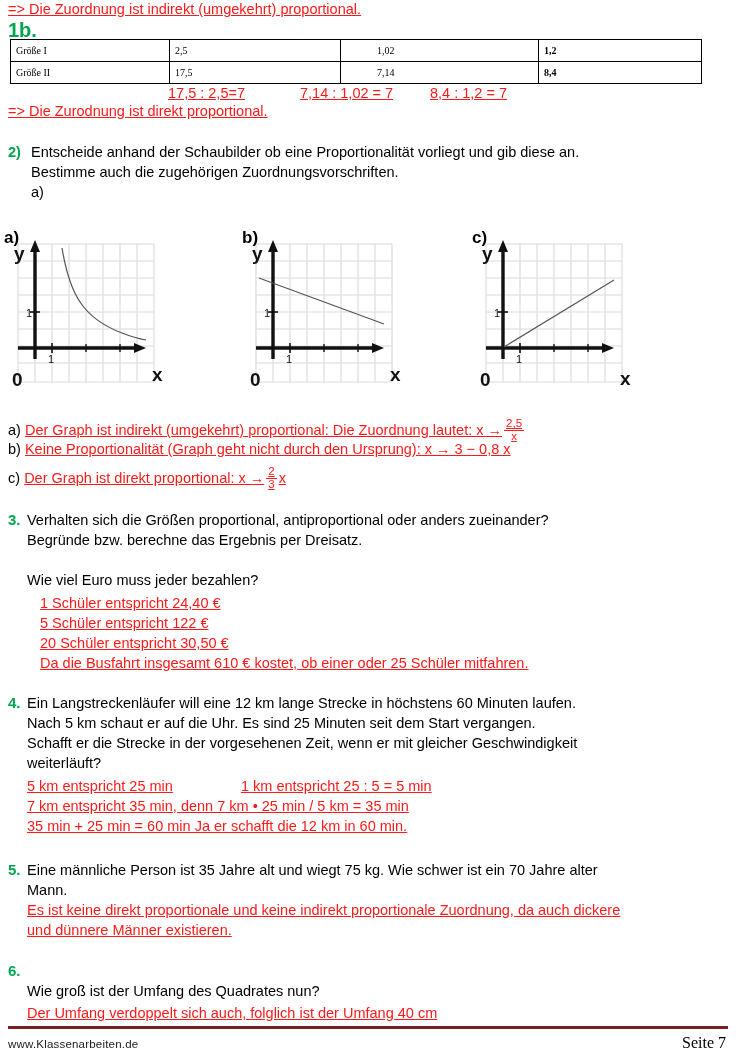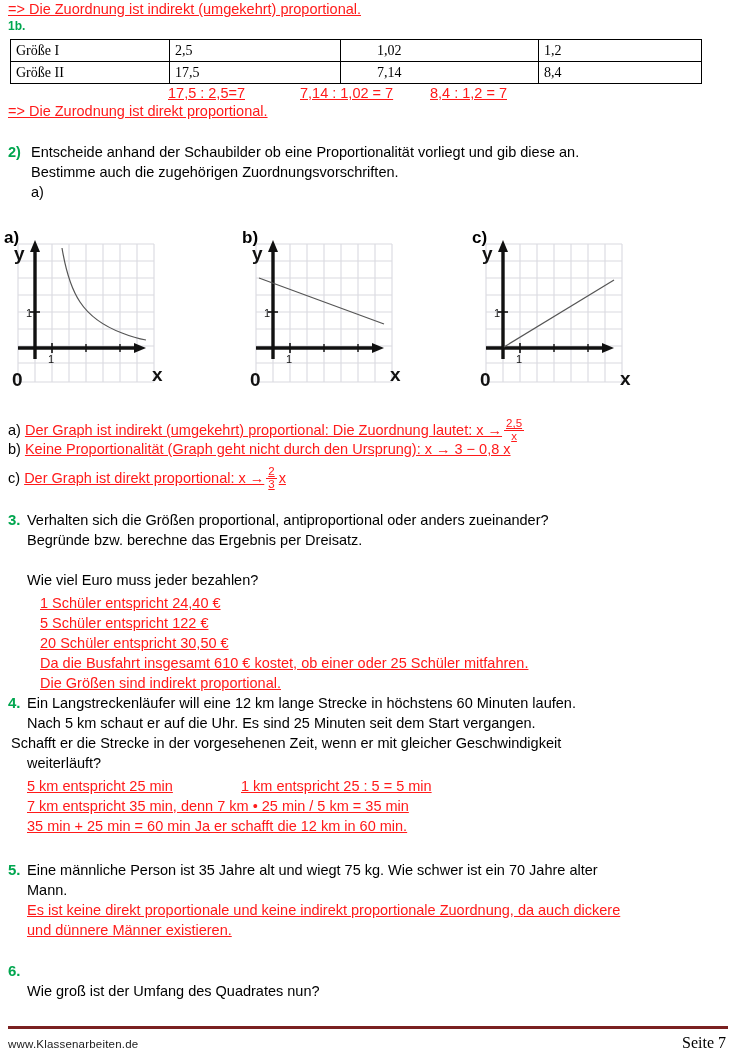--- a/index.html
+++ b/index.html
@@ -38,34 +38,34 @@
   .tbl-wrap {
     position: absolute;
     left: 10px;
     top: 39px;
     width: 636px;
   }
   table.groessen {
     border-collapse: collapse;
     width: 636px;
     font-family: "Liberation Serif", serif;
-    font-size: 14px;
+    font-size: 10px;
     table-layout: fixed;
   }
   table.groessen td {
     border: 1px solid #000000;
     height: 21px;
     padding: 0 0 0 5px;
     vertical-align: middle;
     line-height: 20px;
   }
   table.groessen td.c1 { width: 153px; }
   table.groessen td.c2 { width: 165px; }
   table.groessen td.c3 { width: 161px; padding-left: 36px; }
-  table.groessen td.c4 { width: 157px; }
+  table.groessen td.c4 { width: 157px; font-weight: bold; }
 
   
   .graphs {
     position: absolute;
     left: 0;
     top: 226px;
     width: 736px;
     height: 180px;
   }
   .graph-box {
@@ -122,21 +122,21 @@
     color: #000000;
   }
 </style>
 </head>
 <body>
 
 <div class="page">
 
   <div class="line red" style="left:8px; top:2px;">=&gt; Die Zuordnung ist indirekt (umgekehrt) proportional.</div>
 
-  <div class="line green" style="left:8px; top:20px; font-size:12px;">1b.</div>
+  <div class="line green" style="left:8px; top:20px; font-size:20px;">1b.</div>
 
   <div class="tbl-wrap">
     <table class="groessen">
       <tbody>
         <tr>
           <td class="c1">Größe I</td>
           <td class="c2">2,5</td>
           <td class="c3">1,02</td>
           <td class="c4">1,2</td>
         </tr>
@@ -313,38 +313,38 @@
   </div>
 
   <div class="line green" style="left:8px; top:512px; font-size:15px;">3.</div>
   <div class="line blk" style="left:27px; top:513px;">Verhalten sich die Größen proportional, antiproportional oder anders zueinander?</div>
   <div class="line blk" style="left:27px; top:533px;">Begründe bzw. berechne das Ergebnis per Dreisatz.</div>
   <div class="line blk" style="left:27px; top:573px;">Wie viel Euro muss jeder bezahlen?</div>
   <div class="line red" style="left:40px; top:596px;">1 Schüler entspricht 24,40 €</div>
   <div class="line red" style="left:40px; top:616px;">5 Schüler entspricht 122 €</div>
   <div class="line red" style="left:40px; top:636px;">20 Schüler entspricht 30,50 €</div>
   <div class="line red" style="left:40px; top:656px;">Da die Busfahrt insgesamt 610 € kostet, ob einer oder 25 Schüler mitfahren.</div>
-  <div class="line red" style="left:40px; top:676px;">Die Größen sind indirekt proportional.</div>
 
   <div class="line green" style="left:8px; top:695px; font-size:15px;">4.</div>
   <div class="line blk" style="left:27px; top:696px;">Ein Langstreckenläufer will eine 12 km lange Strecke in höchstens 60 Minuten laufen.</div>
   <div class="line blk" style="left:27px; top:716px;">Nach 5 km schaut er auf die Uhr. Es sind 25 Minuten seit dem Start vergangen.</div>
-  <div class="line blk" style="left:11px; top:736px;text-align:center;">Schafft er die Strecke in der vorgesehenen Zeit, wenn er mit gleicher Geschwindigkeit</div>
+  <div class="line blk" style="left:27px; top:736px;text-align:center;">Schafft er die Strecke in der vorgesehenen Zeit, wenn er mit gleicher Geschwindigkeit</div>
   <div class="line blk" style="left:27px; top:756px;">weiterläuft?</div>
   <div class="line red" style="left:27px; top:779px;">5 km entspricht 25 min</div>
   <div class="line red" style="left:200px; top:779px;margin-left:41px;">1 km entspricht 25 : 5 = 5 min</div>
   <div class="line red" style="left:27px; top:799px;">7 km entspricht 35 min, denn 7 km • 25 min / 5 km = 35 min</div>
   <div class="line red" style="left:27px; top:819px;">35 min + 25 min = 60 min  Ja er schafft die 12 km in 60 min.</div>
 
   <div class="line green" style="left:8px; top:862px; font-size:15px;">5.</div>
   <div class="line blk" style="left:27px; top:863px;">Eine männliche Person ist 35 Jahre alt und wiegt 75 kg. Wie schwer ist ein 70 Jahre alter</div>
   <div class="line blk" style="left:27px; top:883px;">Mann.</div>
   <div class="line red" style="left:27px; top:903px;">Es ist keine direkt proportionale und keine indirekt proportionale Zuordnung, da auch dickere</div>
   <div class="line red" style="left:27px; top:923px;">und  dünnere Männer  existieren.</div>
 
   <div class="line green" style="left:8px; top:963px; font-size:15px;">6.</div>
   <div class="line blk" style="left:27px; top:984px;">Wie groß ist der Umfang des Quadrates nun?</div>
+  <div class="line red" style="left:27px; top:1006px;">Der Umfang verdoppelt sich auch, folglich ist der Umfang 40 cm</div>
 
   <div class="footer-rule"></div>
   <div class="footer-left">www.Klassenarbeiten.de</div>
   <div class="footer-right">Seite 7</div>
 
 </div>
 
 </body></html>

